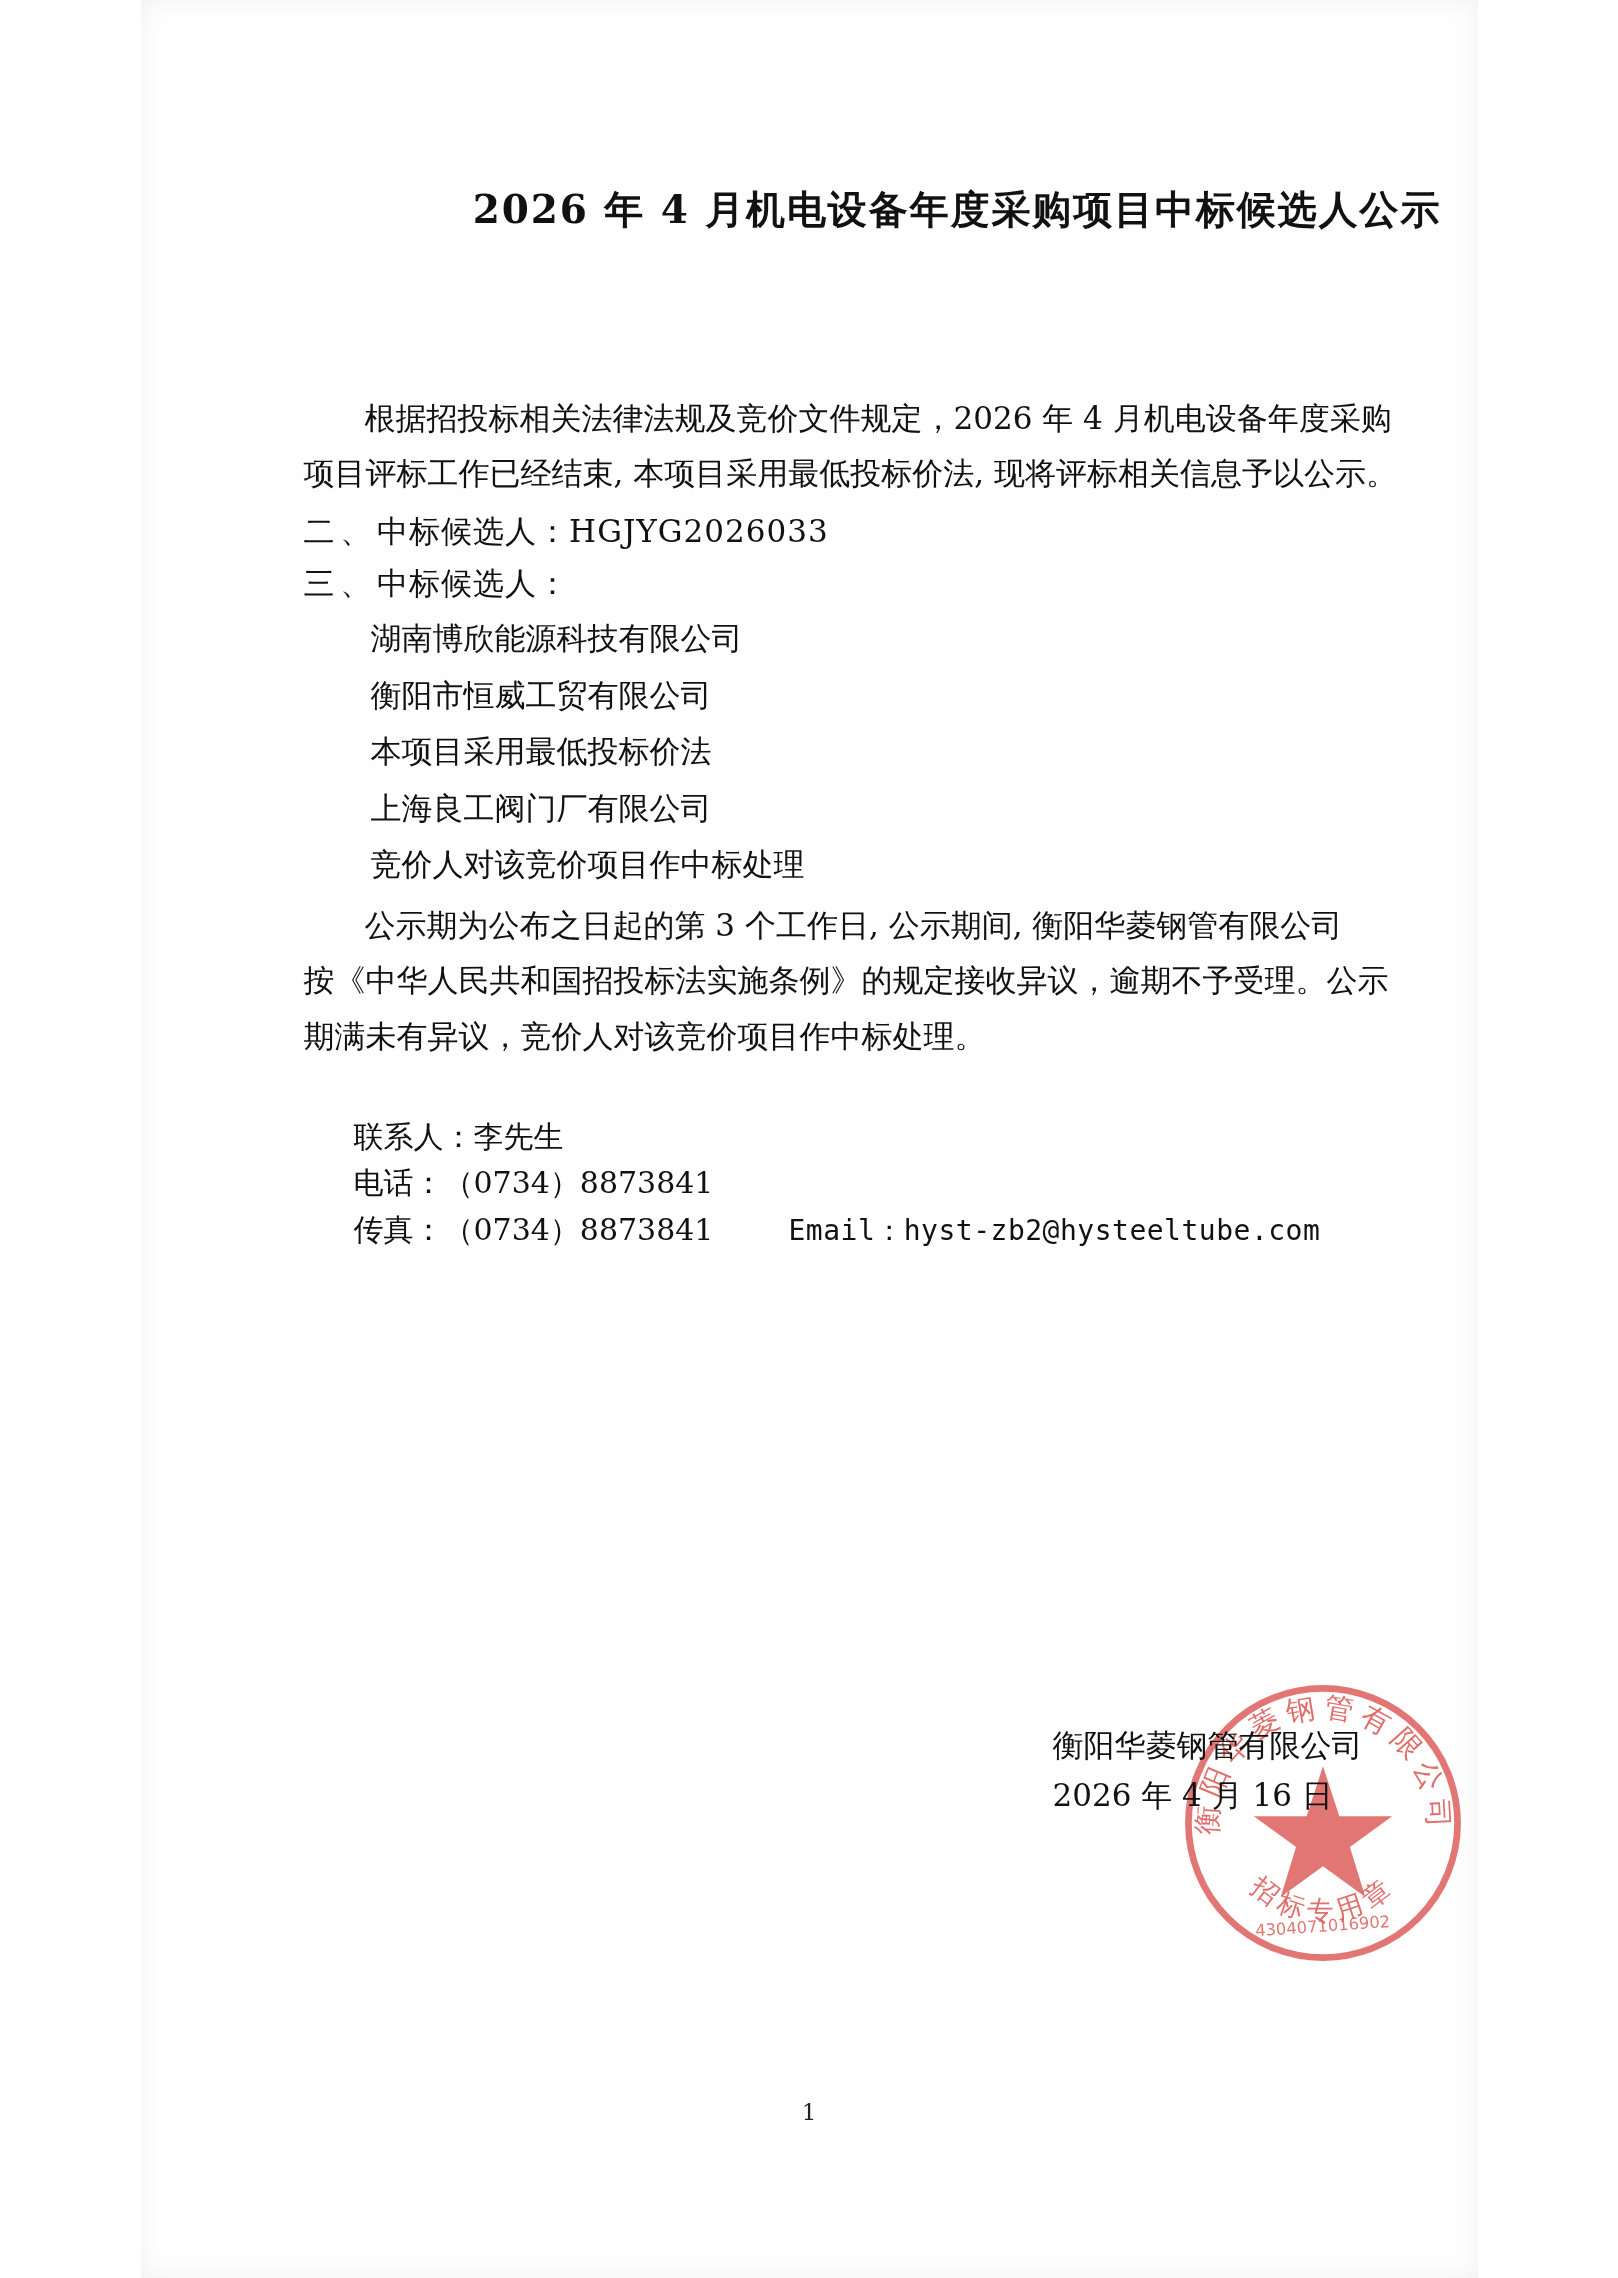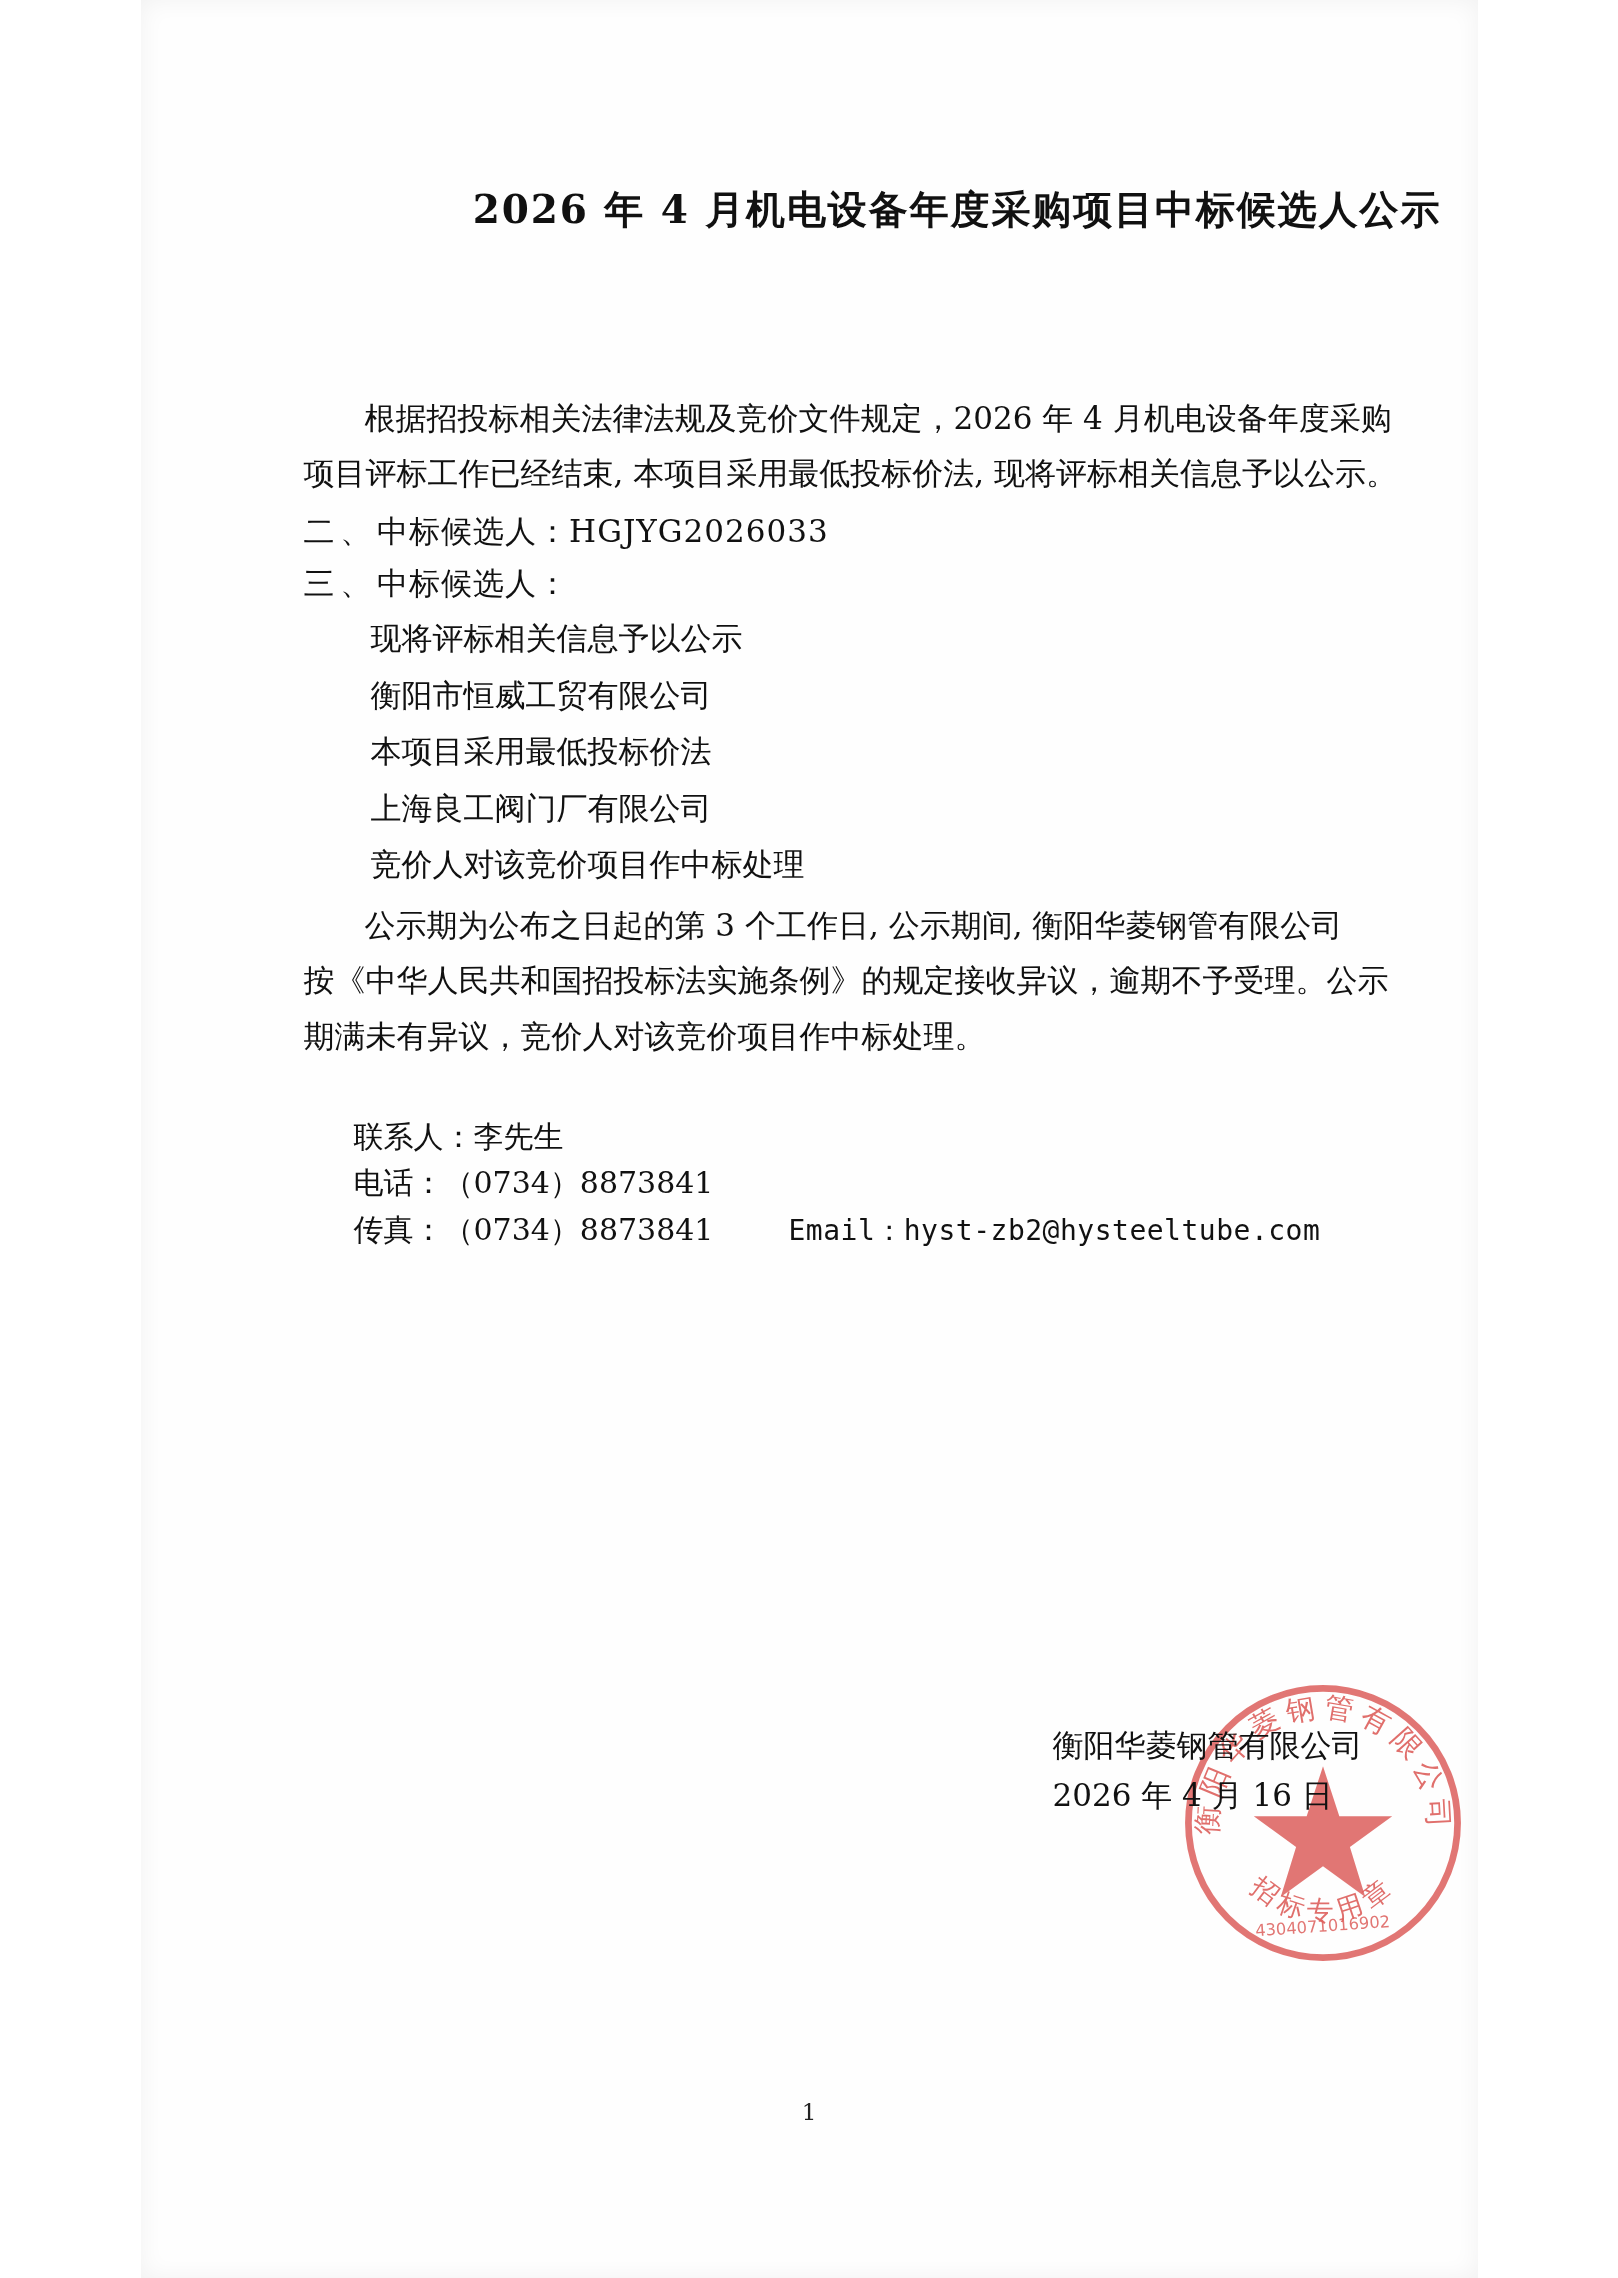--- a/index.html
+++ b/index.html
@@ -151,21 +151,21 @@
 
     <div class="numbered">
       <span class="num">二、</span><span>中标候选人：</span><span class="mono">HGJYG2026033</span>
     </div>
 
     <div class="numbered">
       <span class="num">三、</span><span>中标候选人：</span>
     </div>
 
     <ul class="bidder-list">
-      <li>现将评标相关信息予以公示</li>
+      <li>湖南博欣能源科技有限公司</li>
       <li>衡阳市恒威工贸有限公司</li>
       <li>本项目采用最低投标价法</li>
       <li>上海良工阀门厂有限公司</li>
       <li>竞价人对该竞价项目作中标处理</li>
     </ul>
 
     <div class="notice-para">
       <div class="line" style="text-indent:61px">公示期为公布之日起的第 3 个工作日, 公示期间, 衡阳华菱钢管有限公司</div>
       <div class="line" style="text-indent:0">按《中华人民共和国招投标法实施条例》的规定接收异议，逾期不予受理。公示</div>
       <div class="line" style="text-indent:0">期满未有异议，竞价人对该竞价项目作中标处理。</div>

